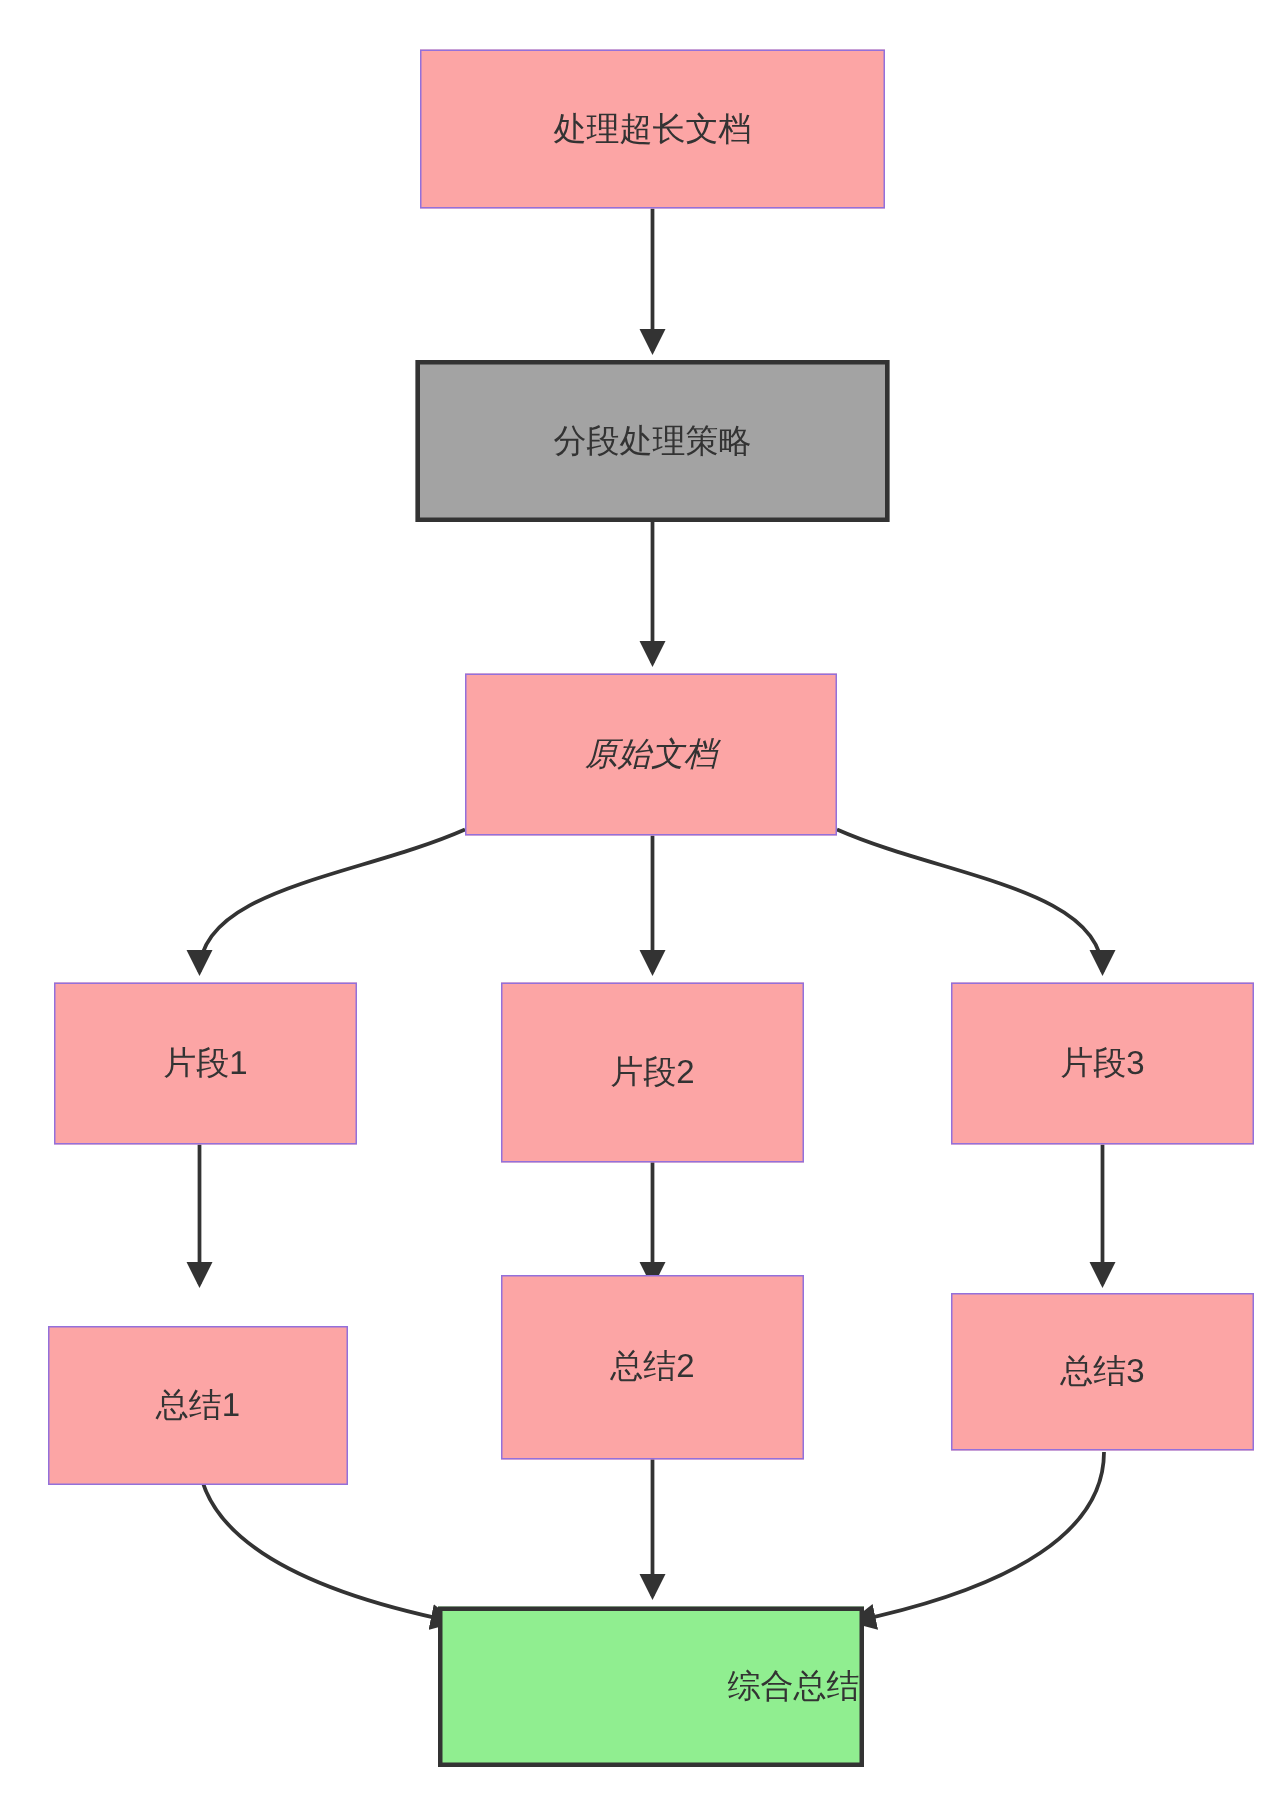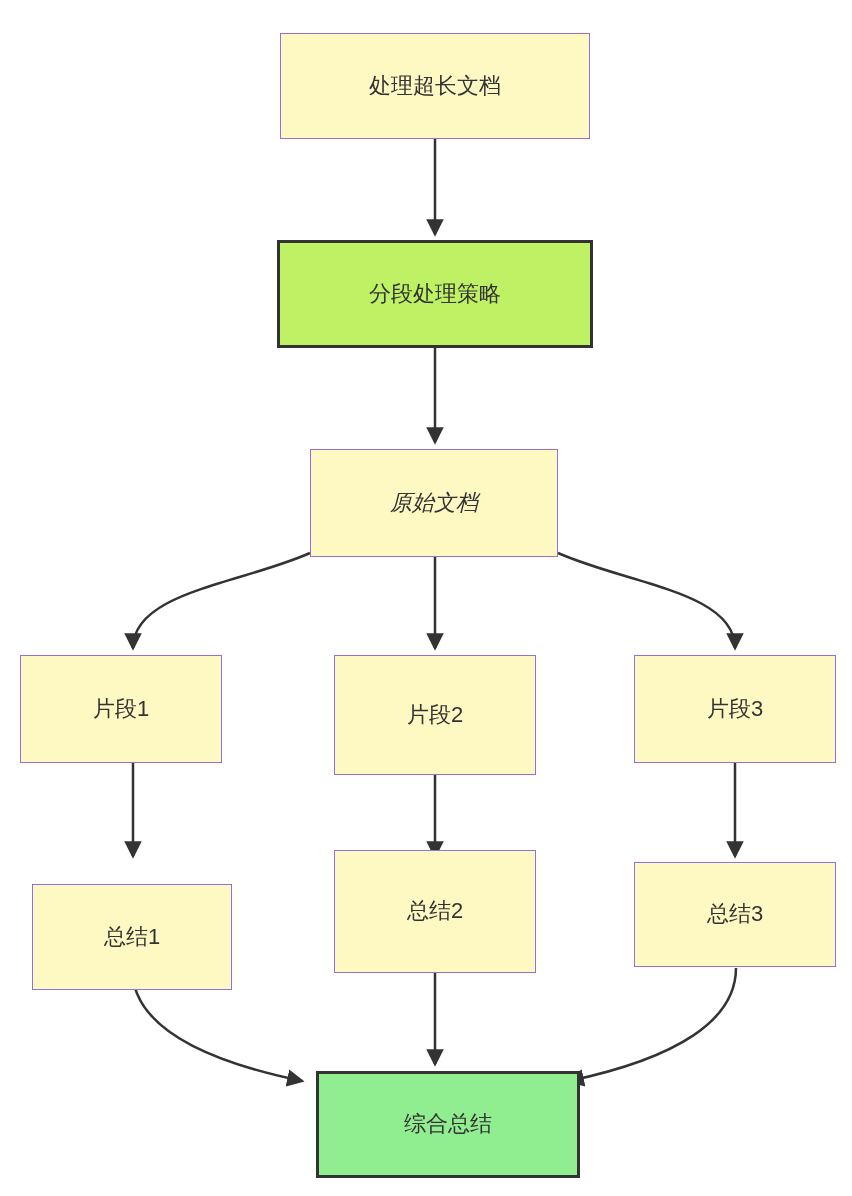--- a/index.html
+++ b/index.html
@@ -21,48 +21,48 @@
     height: 1196px;
     z-index: 1;
   }
 
   .node {
     position: absolute;
     z-index: 2;
     display: flex;
     align-items: center;
     justify-content: center;
-    background: #fef9c3;
+    background: #fca5a5;
     border: 1.5px solid #9370DB;
     color: #333333;
     font-size: 22px;
     line-height: 1.3;
     text-align: center;
     white-space: nowrap;
   }
   .node--highlight {
-    background: #bef264;
+    background: #a3a3a3;
     border: 3.5px solid #333333;
   }
   .node--success {
     background: #90EE90;
     border: 3.5px solid #333333;
   }
 
   
   .n-a { left: 280px; top: 33px;   width: 310px; height: 106px; }
   .n-b { left: 277px; top: 240px;  width: 316px; height: 108px; }
   .n-c { left: 310px; top: 449px;  width: 248px; height: 108px; font-style: italic; }
-  .n-d { left: 20px;  top: 655px;  width: 202px; height: 108px; }
+  .n-d { left: 36px;  top: 655px;  width: 202px; height: 108px; }
   .n-e { left: 334px; top: 655px;  width: 202px; height: 120px; }
   .n-f { left: 634px; top: 655px;  width: 202px; height: 108px; }
   .n-g { left: 32px;  top: 884px;  width: 200px; height: 106px; }
   .n-h { left: 334px; top: 850px;  width: 202px; height: 123px; }
   .n-i { left: 634px; top: 862px;  width: 202px; height: 105px; }
-  .n-j { left: 316px; top: 1071px; width: 264px; height: 107px; }
+  .n-j { left: 292px; top: 1071px; width: 284px; height: 107px; justify-content: flex-end; }
 
   .edge {
     fill: none;
     stroke: #333333;
     stroke-width: 2.5px;
   }
 </style>
 </head>
 <body>
 

